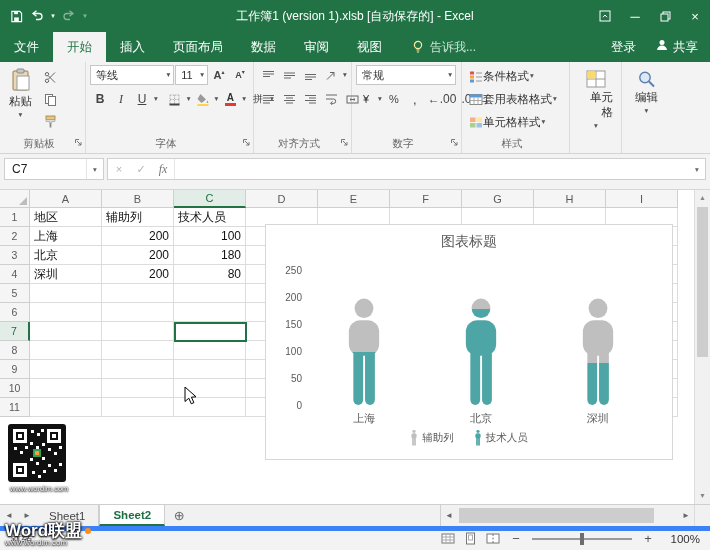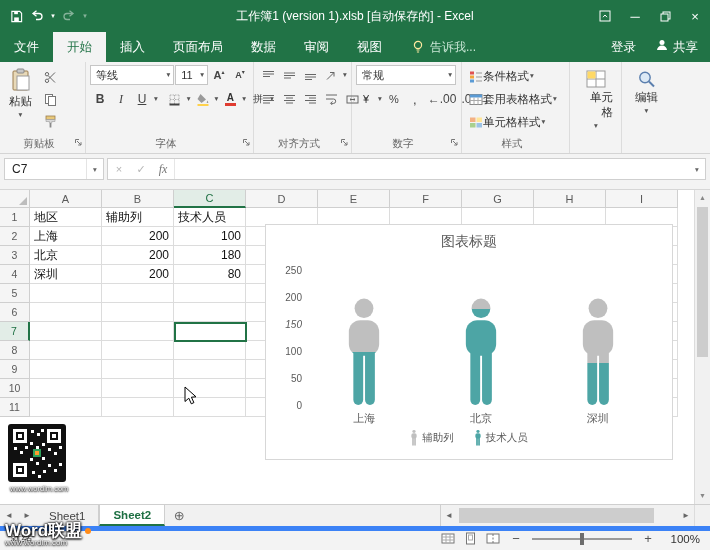--- a/index.html
+++ b/index.html
@@ -583,21 +583,21 @@
         <div class="cell"></div>
         <div class="cell"></div>
       </div>
     <div class="active-cell"></div>
 
     <div class="chart">
         <div class="chart-title">图表标题</div>
         <div class="chart-tick" style="top: 175px;">0</div>
         <div class="chart-tick" style="top: 148px;">50</div>
         <div class="chart-tick" style="top: 121px;">100</div>
-        <div class="chart-tick" style="top: 94px; font-style: italic;">150</div>
+        <div class="chart-tick" style="top: 94px;">150</div>
         <div class="chart-tick" style="top: 67px;">200</div>
         <div class="chart-tick" style="top: 40px;">250</div>
         <svg viewBox="0 0 44 100" width="46" height="108" preserveAspectRatio="none" style="position: absolute; left: 75.3333px; top: 73px;">
           <defs>
             <linearGradient id="pg0" gradientUnits="userSpaceOnUse" x1="0" y1="0" x2="0" y2="100">
               <stop offset="0" stop-color="#bfbfbf"></stop>
               <stop offset="0.5" stop-color="#bfbfbf"></stop>
               <stop offset="0.5" stop-color="#4da5a5"></stop>
               <stop offset="1" stop-color="#4da5a5"></stop>
             </linearGradient>

